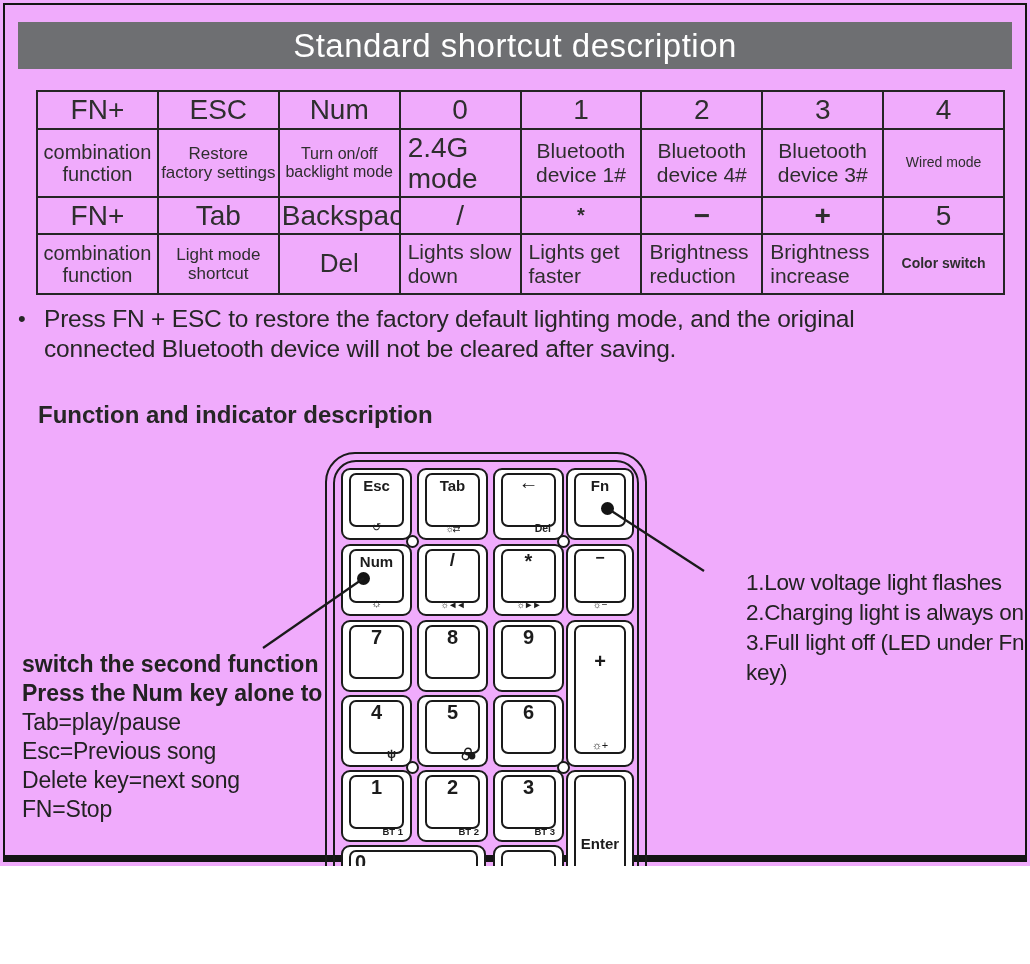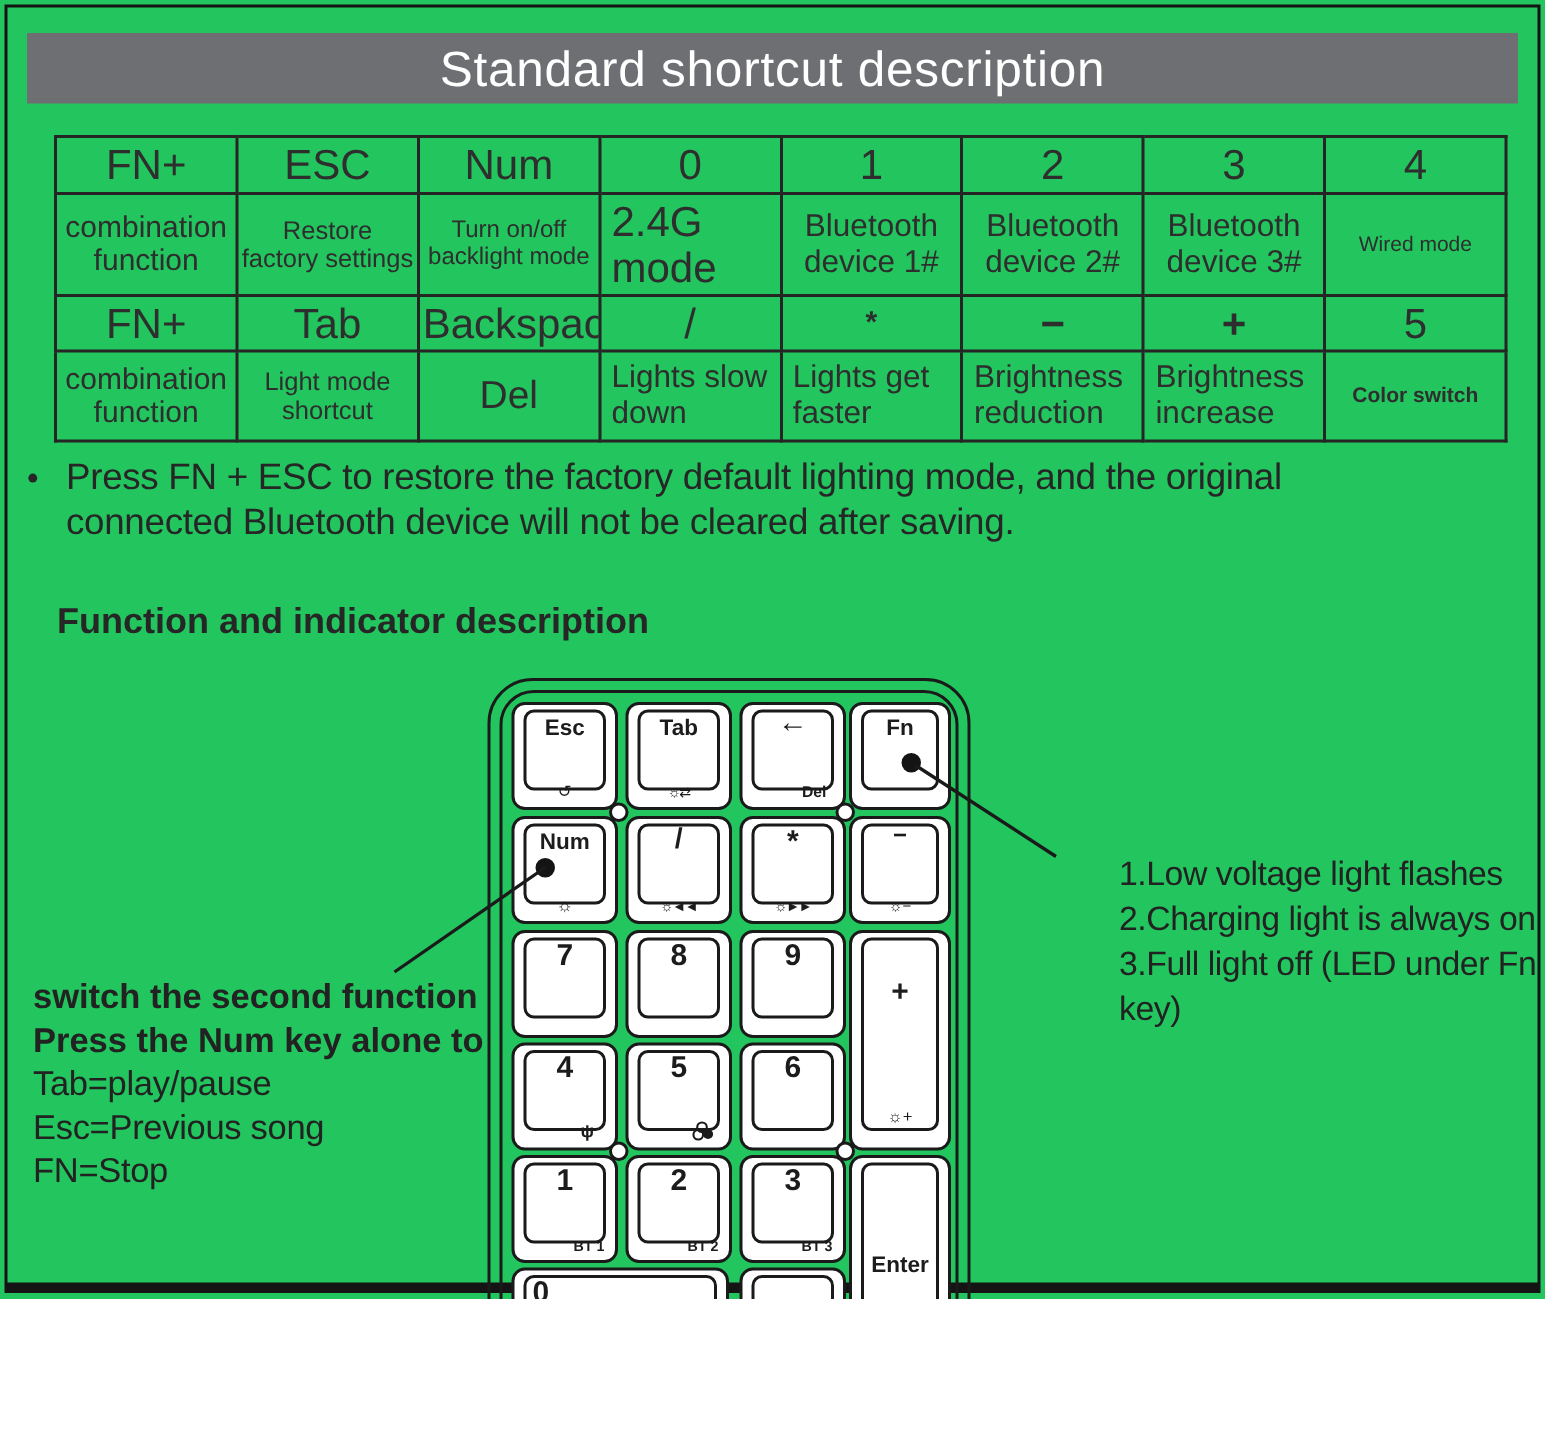--- a/index.html
+++ b/index.html
@@ -1,16 +1,16 @@
 <!DOCTYPE html>
 <html><head>
 <meta charset="utf-8">
 <style>
   html,body{margin:0;padding:0;background:#fff;}
-  .stage{position:relative;width:1030px;height:866px;background:#22c55e;overflow:hidden;
+  .stage{position:relative;width:1030px;height:866px;background:#f0abfc;overflow:hidden;
          font-family:"Liberation Sans","DejaVu Sans",sans-serif;color:#2b2b2b;}
   .frame{position:absolute;left:3px;top:3px;right:3px;bottom:4px;
          border:2px solid #141414;border-bottom-width:7px;}
   .titlebar{position:absolute;left:18px;top:22px;width:994px;height:47px;background:#6e6f72;
             display:flex;align-items:center;justify-content:center;}
   .titlebar span{color:#fff;font-size:33px;letter-spacing:.5px;}
 
   table.shortcuts{position:absolute;left:36px;top:90px;width:969px;border-collapse:collapse;table-layout:fixed;}
   table.shortcuts td{border:2px solid #252525;text-align:center;vertical-align:middle;
                      padding:0 2px;line-height:1.12;color:#2e2e2e;overflow:hidden;}
@@ -75,21 +75,21 @@
       <td class="fs24">2</td>
       <td class="fs24">3</td>
       <td class="fs24">4</td>
     </tr>
     <tr class="r2">
       <td class="fs20">combination function</td>
       <td class="fs17">Restore factory settings</td>
       <td class="fs16">Turn on/off backlight mode</td>
       <td class="fs24 ta-l">2.4G mode</td>
       <td class="fs21">Bluetooth device 1#</td>
-      <td class="fs21">Bluetooth device 2#</td>
+      <td class="fs21">Bluetooth device 4#</td>
       <td class="fs21">Bluetooth device 3#</td>
       <td class="fs19">Wired mode</td>
     </tr>
     <tr class="r3">
       <td class="fs24">FN+</td>
       <td class="fs24">Tab</td>
       <td class="fs24">Backspace</td>
       <td class="fs24">/</td>
       <td class="fs20 bold">*</td>
       <td class="fs24 bold">−</td>
@@ -240,20 +240,21 @@
   <svg class="pointer-svg" width="1030" height="964">
     <line x1="364" y1="578" x2="263" y2="648" stroke="#1a1a1a" stroke-width="2.2"></line>
     <line x1="610" y1="510" x2="704" y2="571" stroke="#1a1a1a" stroke-width="2.2"></line>
   </svg>
 
   <div class="left-note">
     <div class="b">switch the second function</div>
     <div class="b">Press the Num key alone to</div>
     <div>Tab=play/pause</div>
     <div>Esc=Previous song</div>
+    <div>Delete key=next song</div>
     <div>FN=Stop</div>
   </div>
 
   <div class="right-note">
     <div>1.Low voltage light flashes</div>
     <div>2.Charging light is always on</div>
     <div>3.Full light off (LED under Fn key)</div>
   </div>
 </div>
 

